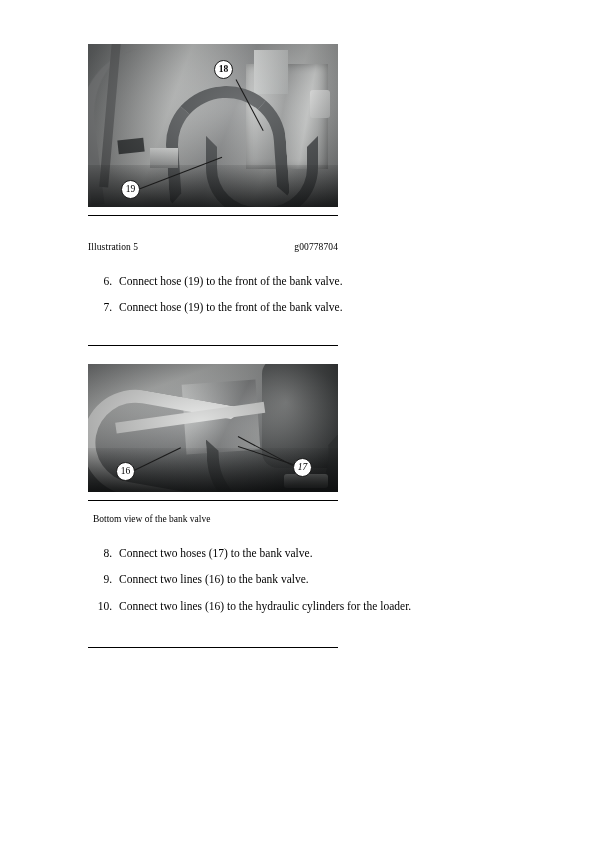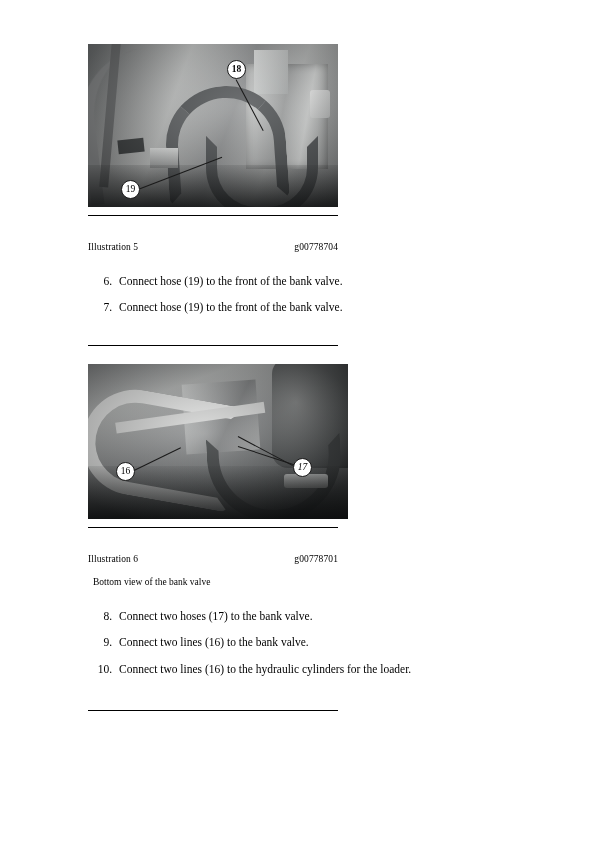--- a/index.html
+++ b/index.html
@@ -34,22 +34,21 @@
   }
   .photo {
     width: 250px;
     height: 163px;
     position: relative;
     overflow: hidden;
     background: #b9bbbb;
     border: 0;
   }
   .photo.second {
-    height: 155px;
-    padding-left: 10px;
+    height: 128px;
   }
   .rule {
     width: 250px;
     height: 0;
     border-top: 1px solid #000000;
     margin-top: 8px;
   }
   .figcaption {
     display: flex;
     justify-content: space-between;
@@ -253,21 +252,21 @@
         <div class="layer p1-block2"></div>
         <div class="layer p1-block3"></div>
         <div class="layer p1-hose"></div>
         <div class="layer p1-hose2"></div>
         <div class="layer p1-valve"></div>
         <div class="layer p1-clip"></div>
         <div class="layer p1-dark-bottom"></div>
         <div class="layer p1-shadow"></div>
 
         <div class="leader" style="left:148px; top:35px; width:58px; transform:rotate(62deg);"></div>
-        <div class="callout" style="left:139px; top:16px;font-weight:bold;">18</div>
+        <div class="callout" style="left:126px; top:16px;font-weight:bold;">18</div>
 
         <div class="leader" style="left:50px; top:145px; width:90px; transform:rotate(-21deg);"></div>
         <div class="callout" style="left:33px; top:136px;">19</div>
       </div>
 
       <div class="rule"></div>
 
       <div class="figcaption">
         <span>Illustration 5</span>
         <span>g00778704</span>
@@ -303,24 +302,20 @@
         <div class="leader" style="left:46px; top:106px; width:52px; transform:rotate(-26deg);"></div>
         <div class="callout" style="left:28px; top:98px;">16</div>
 
         <div class="leader" style="left:150px; top:72px; width:62px; transform:rotate(28deg);"></div>
         <div class="leader" style="left:150px; top:82px; width:62px; transform:rotate(18deg);"></div>
         <div class="callout" style="left:205px; top:94px;font-style:italic;">17</div>
       </div>
 
       <div class="rule"></div>
 
-      <div class="figcaption">
-        <span>Illustration 6</span>
-        <span>g00778701</span>
-      </div>
 
       <div class="figdesc">Bottom view of the bank valve</div>
     </div>
 
     <div class="steps">
       <div class="step">
         <span class="step-num">8.</span>
         <span class="step-text">Connect two hoses (17) to the bank valve.</span>
       </div>
       <div class="step">

